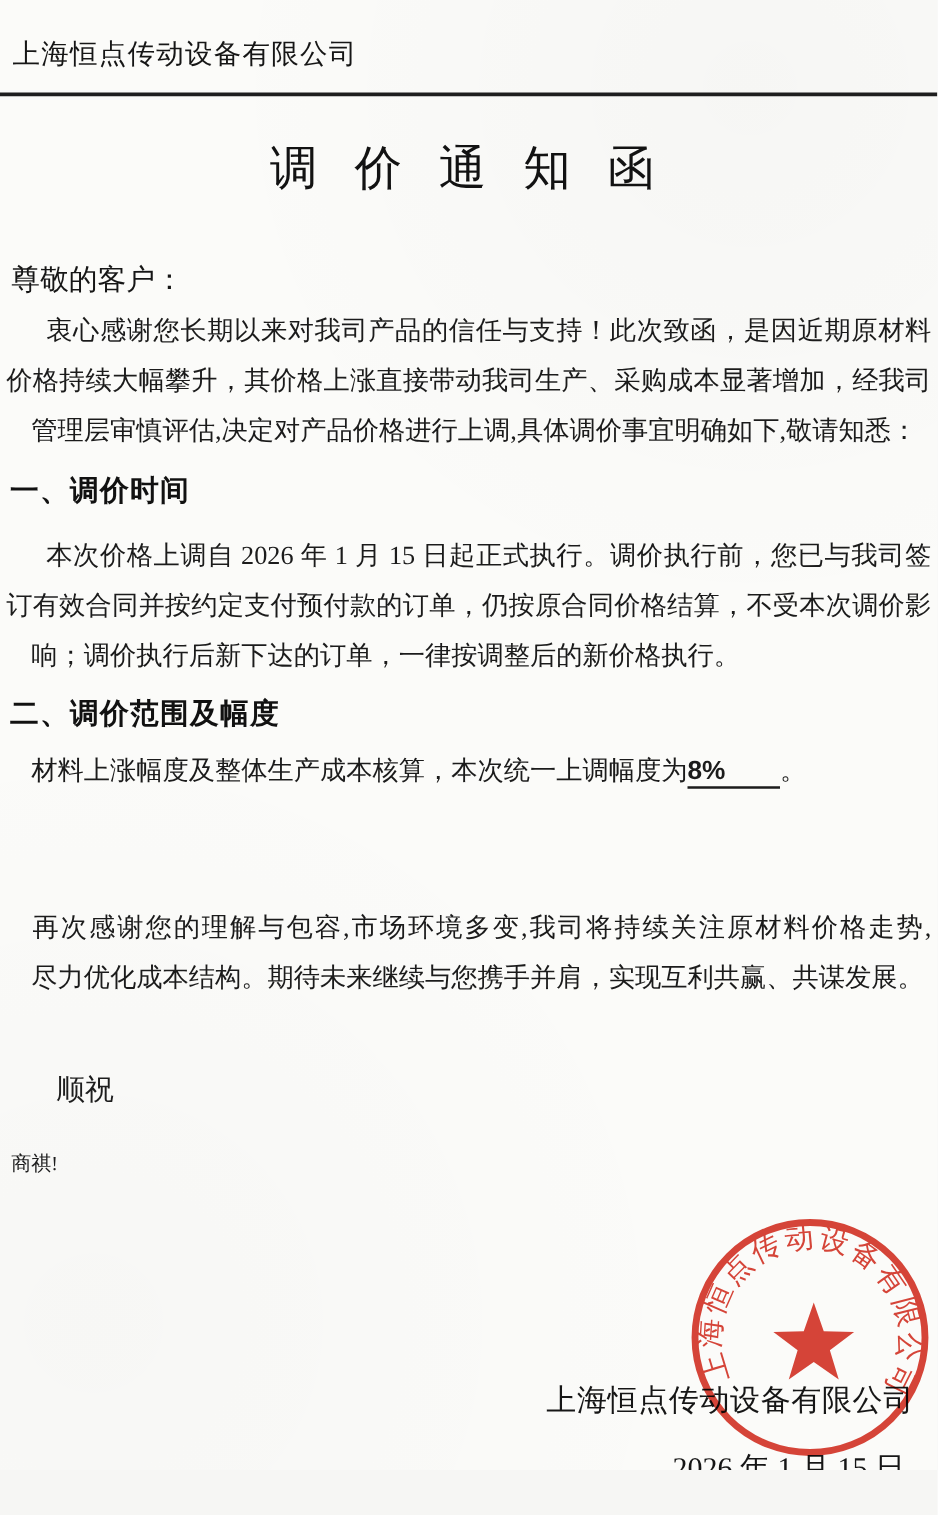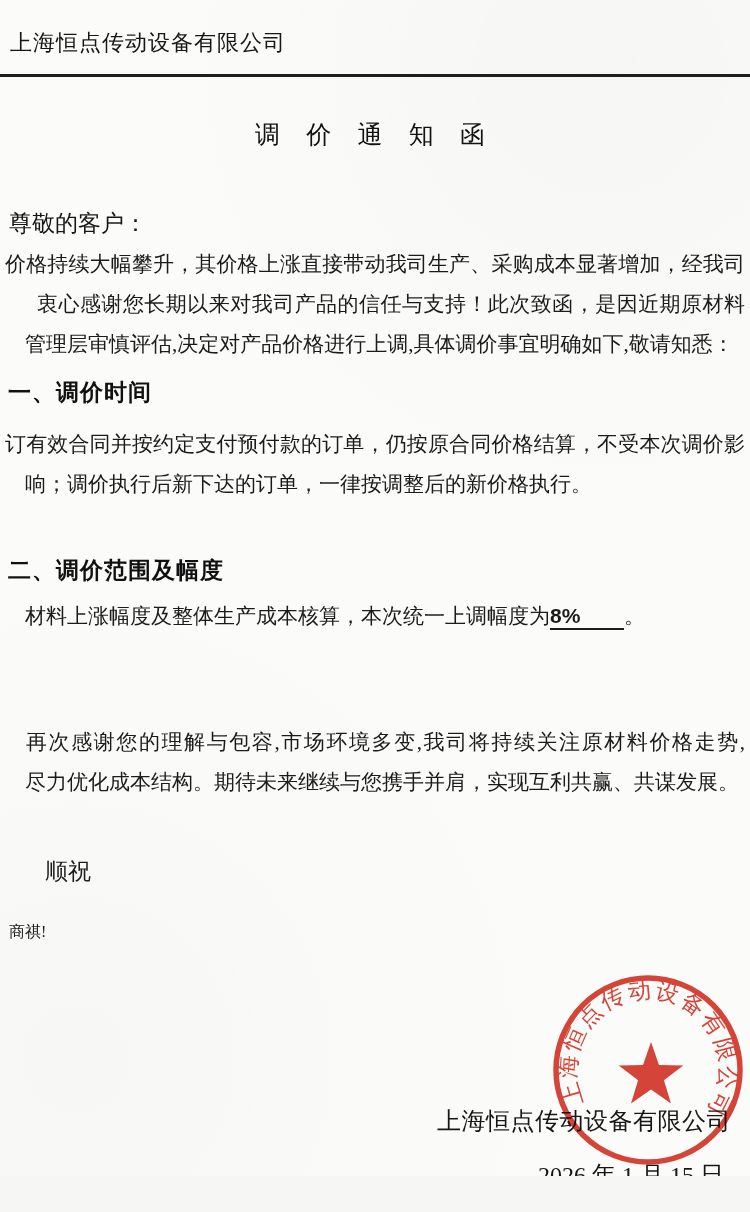--- a/index.html
+++ b/index.html
@@ -19,21 +19,21 @@
   .company-header{
     position:absolute;top:28px;left:10px;
     font-size:22px;line-height:30px;letter-spacing:1px;color:#161616;
   }
   .rule{
     position:absolute;top:74px;left:0;width:750px;height:3px;
     background:#1e1e1e;
   }
   .title{
     position:absolute;top:112px;left:0;width:750px;
-    text-align:center;font-size:25px;line-height:46px;
+    text-align:center;font-size:38px;line-height:46px;
     letter-spacing:10px;color:#121212;
   }
   .greeting{
     position:absolute;top:209px;left:9px;
     font-size:23px;line-height:29px;color:#161616;
   }
   .para{
     position:absolute;left:5px;width:740px;
     font-size:21px;color:#1b1b1b;
   }
@@ -86,28 +86,29 @@
 
   <div class="company-header">上海恒点传动设备有限公司</div>
 
   <div class="rule"></div>
 
   <div class="title">调 价 通 知 函</div>
 
   <div class="greeting">尊敬的客户：</div>
 
   <div class="para" id="para-intro">
+    <div class="line first">衷心感谢您长期以来对我司产品的信任与支持！此次致函，是因近期原材料</div>
     <div class="line">价格持续大幅攀升，其价格上涨直接带动我司生产、采购成本显著增加，经我司</div>
-    <div class="line first">衷心感谢您长期以来对我司产品的信任与支持！此次致函，是因近期原材料</div>
     <div class="line last">管理层审慎评估,决定对产品价格进行上调,具体调价事宜明确如下,敬请知悉：</div>
   </div>
 
   <div class="sec-heading" id="heading-1">一、调价时间</div>
 
   <div class="para" id="para-s1">
+    <div class="line first">本次价格上调自 2026 年 1 月 15 日起正式执行。调价执行前，您已与我司签</div>
     <div class="line">订有效合同并按约定支付预付款的订单，仍按原合同价格结算，不受本次调价影</div>
     <div class="line last">响；调价执行后新下达的订单，一律按调整后的新价格执行。</div>
   </div>
 
   <div class="sec-heading" id="heading-2">二、调价范围及幅度</div>
 
   <div class="para" id="para-s2">
     <div class="line last">
       <span>材料上涨幅度及整体生产成本核算，本次统一上调幅度为</span><span class="rate-blank">8%</span><span>。</span>
     </div>

